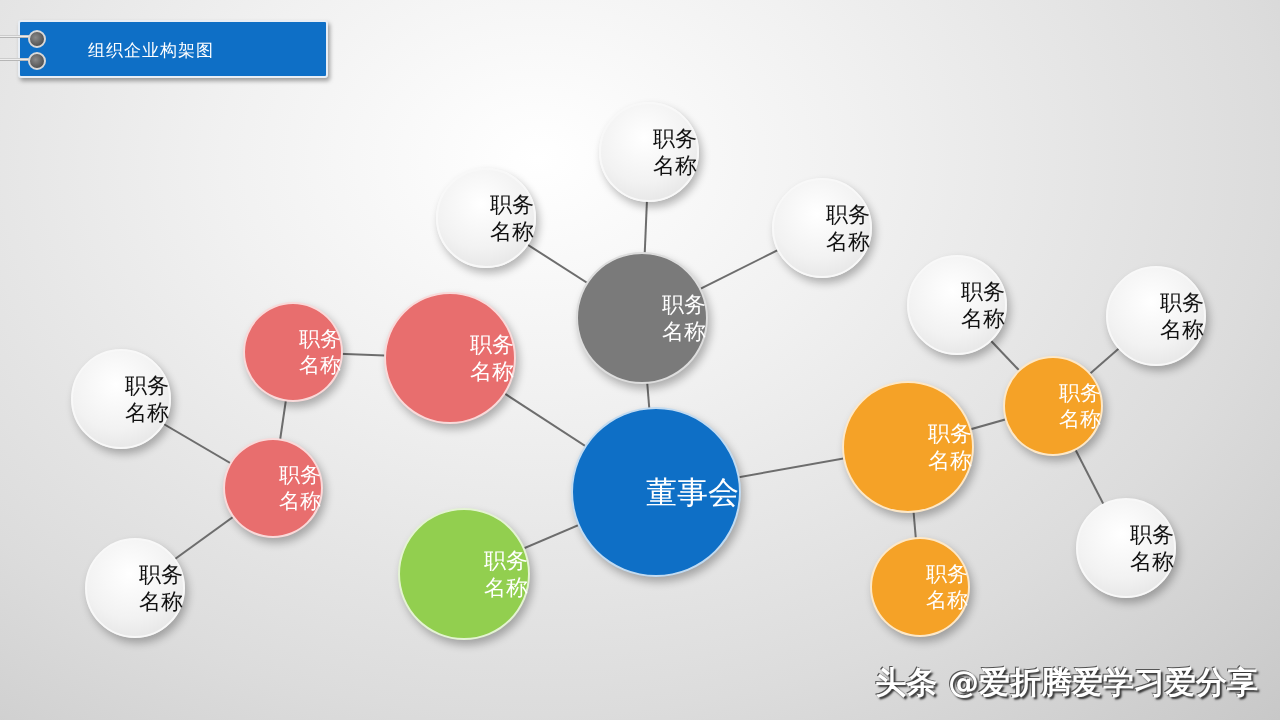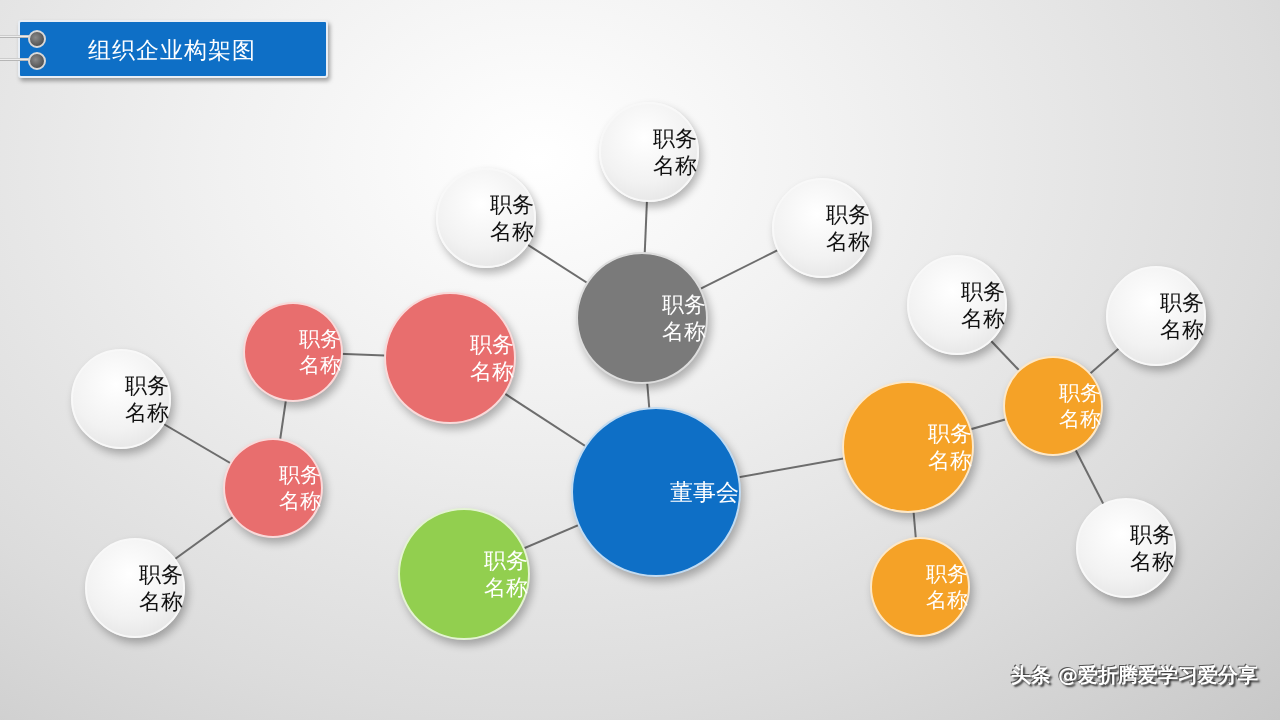--- a/index.html
+++ b/index.html
@@ -1,30 +1,30 @@
 <!DOCTYPE html>
 <html><head>
 <meta charset="utf-8">
 <style>
   html,body{margin:0;padding:0;}
   body{width:1280px;height:720px;overflow:hidden;position:relative;
     background:radial-gradient(ellipse at 42% 22%, #ffffff 0%, #f1f1f1 30%, #dcdcdc 70%, #c8c8c8 100%);
     font-family:"DejaVu Sans","Liberation Sans",sans-serif;}
   .title-tab{position:absolute;left:18px;top:20px;width:310px;height:58px;background:#0e6fc6;
     border-radius:3px;box-shadow:2px 3px 4px rgba(0,0,0,.35);border:2px solid #e8eef5;box-sizing:border-box;}
-  .title-text{position:absolute;left:68px;top:0;line-height:56px;color:#fff;font-size:23px;letter-spacing:1px;}
+  .title-text{position:absolute;left:68px;top:0;line-height:56px;color:#fff;font-size:17px;letter-spacing:1px;}
   .ring{position:absolute;width:18px;height:18px;border-radius:50%;background:radial-gradient(circle at 40% 40%,#8a8a8a,#3d3d3d);
     border:2px solid #d8d8d8;box-sizing:border-box;}
   .wire{position:absolute;height:3px;background:linear-gradient(#bbb,#eee,#999);left:0;width:34px;}
   svg.links{position:absolute;left:0;top:0;}
   .node{position:absolute;border-radius:50%;display:flex;align-items:center;justify-content:flex-end;text-align:center;
     box-sizing:border-box;box-shadow:3px 5px 8px rgba(0,0,0,.28);line-height:1.25;}
   .node .lbl{white-space:pre-line;}
   .node.gray{background:radial-gradient(circle at 45% 35%,#ffffff 0%,#f2f2f2 55%,#dedede 100%);color:#111;border:2px solid #f8f8f8;}
-  .watermark{position:absolute;right:22px;top:662px;font-size:20px;color:#fff;font-weight:bold;
+  .watermark{position:absolute;right:22px;top:662px;font-size:31px;color:#fff;font-weight:bold;
     text-shadow:2px 2px 2px #333, -1px -1px 0 #555;}
 </style>
 </head>
 <body>
 
 <div class="title-tab">
   <span class="title-text">组织企业构架图</span>
 </div>
 <div class="wire" style="top:35px;"></div>
 <div class="wire" style="top:58px;"></div>
@@ -43,21 +43,21 @@
     <line x1="293" y1="352" x2="273" y2="488" stroke="#6d6d6d" stroke-width="2"></line>
     <line x1="273" y1="488" x2="121" y2="399" stroke="#6d6d6d" stroke-width="2"></line>
     <line x1="273" y1="488" x2="135" y2="588" stroke="#6d6d6d" stroke-width="2"></line>
     <line x1="908" y1="447" x2="1053" y2="406" stroke="#6d6d6d" stroke-width="2"></line>
     <line x1="908" y1="447" x2="920" y2="587" stroke="#6d6d6d" stroke-width="2"></line>
     <line x1="1053" y1="406" x2="957" y2="305" stroke="#6d6d6d" stroke-width="2"></line>
     <line x1="1053" y1="406" x2="1156" y2="316" stroke="#6d6d6d" stroke-width="2"></line>
     <line x1="1053" y1="406" x2="1126" y2="548" stroke="#6d6d6d" stroke-width="2"></line>
   </svg>
 <div id="nodes">
-    <div class="node" style="left: 571px; top: 407px; height: 170px; width: 170px; background: rgb(14, 111, 198); color: rgb(255, 255, 255); border: 2px solid rgba(255, 255, 255, 0.75); font-size: 23px;">
+    <div class="node" style="left: 571px; top: 407px; height: 170px; width: 170px; background: rgb(14, 111, 198); color: rgb(255, 255, 255); border: 2px solid rgba(255, 255, 255, 0.75); font-size: 31px;">
       <span class="lbl">董事会</span>
     </div>
     <div class="node" style="left: 576px; top: 252px; height: 132px; width: 132px; background: rgb(122, 122, 122); color: rgb(255, 255, 255); border: 2px solid rgba(255, 255, 255, 0.75); font-size: 22px;">
       <span class="lbl">职务
 名称</span>
     </div>
     <div class="node" style="left: 384px; top: 292px; height: 132px; width: 132px; background: rgb(232, 110, 110); color: rgb(255, 255, 255); border: 2px solid rgba(255, 255, 255, 0.75); font-size: 22px;">
       <span class="lbl">职务
 名称</span>
     </div>

